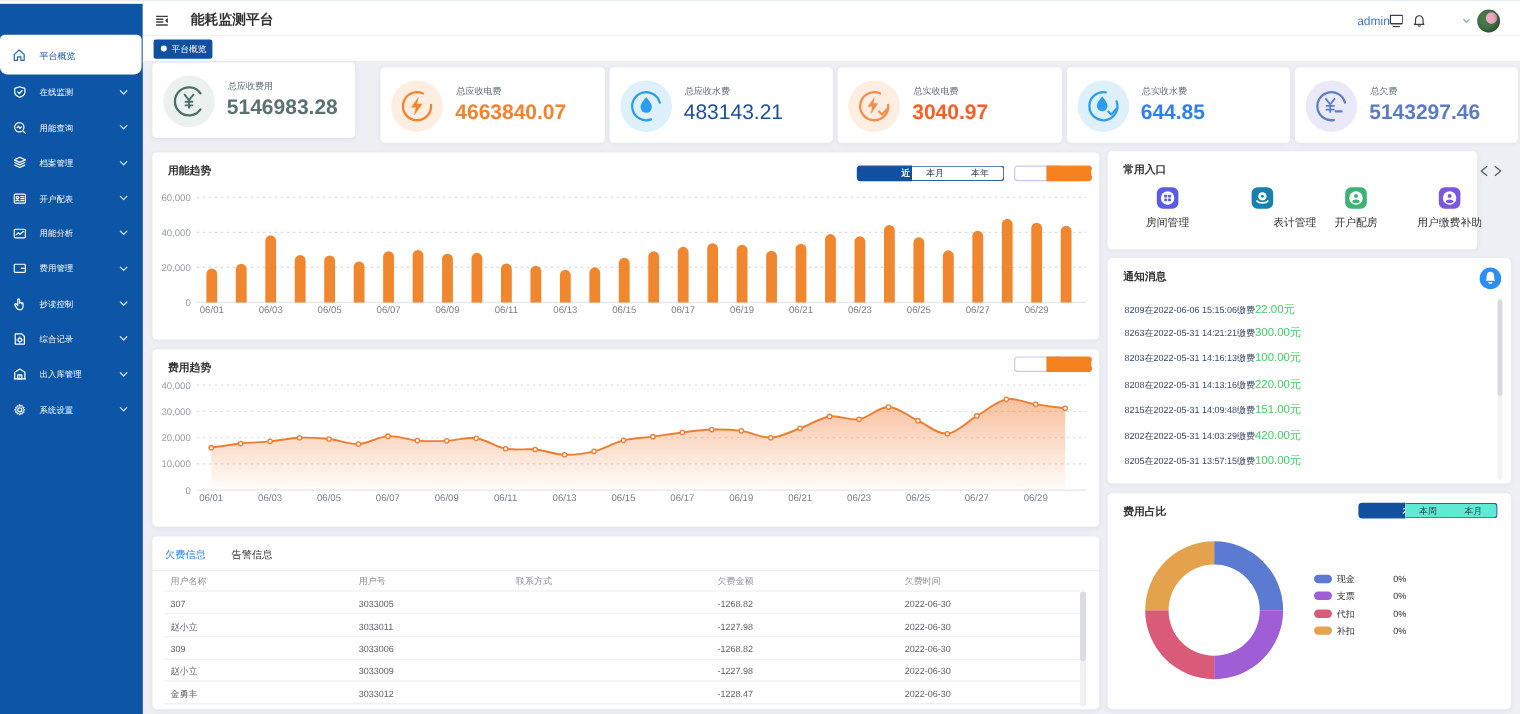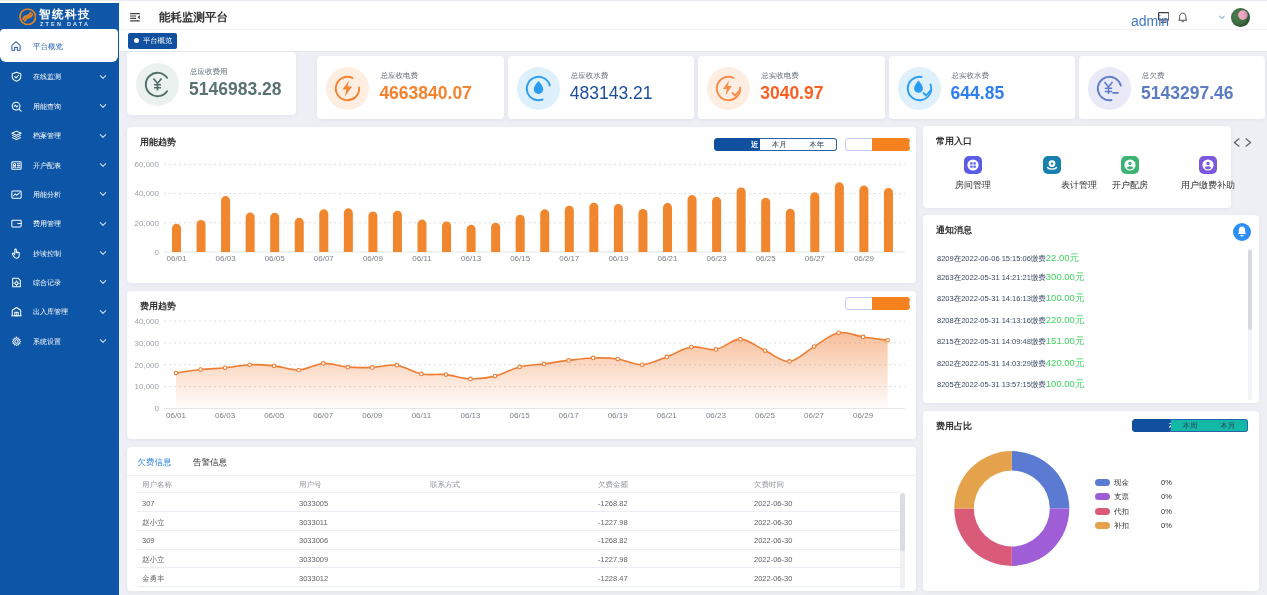--- a/index.html
+++ b/index.html
@@ -12,29 +12,20 @@
 .mitem span { color:#fff; font-size:7px; white-space:nowrap; }
 .btn { position:absolute; height:13px; line-height:12px; font-size:7.5px; text-align:center;padding-left:36px; }
 </style>
 </head>
 <body>
 
 <div style="position:absolute;left:0;top:0;width:1267px;height:3px;background:#fff;border-top:1px solid #e7eaf0;z-index:40"></div>
 
 <div style="position:absolute;left:0;top:3px;width:119px;height:592px;background:#0d55a6">
 
-  <div style="position:absolute;left:0;top:0;width:119px;height:25.5px;background:#1157a8">
-    <svg width="17.5" height="17.5" viewBox="0 0 36 36" style="position:absolute;left:18.6px;top:4.5px">
-      <circle cx="18" cy="18" r="16" fill="none" stroke="#e8861c" stroke-width="3.4"></circle>
-      <path d="M9 23 C9 14 20 20 24 10" fill="none" stroke="#e8861c" stroke-width="4" stroke-linecap="round"></path>
-      <path d="M12 26 C16 16 27 22 27 13" fill="none" stroke="#e8861c" stroke-width="4" stroke-linecap="round"></path>
-    </svg>
-    <div style="position:absolute;left:39px;top:4.5px;color:#fff;font-size:11.5px;font-weight:bold;letter-spacing:1.5px;line-height:12px;white-space:nowrap">智统科技</div>
-    <div style="position:absolute;left:40px;top:19px;color:#d8e4f2;font-size:5.5px;letter-spacing:2.2px;font-weight:bold;line-height:5.5px;white-space:nowrap">ZTEN DATA</div>
-  </div>
 
   <div style="position:absolute;left:0;top:25.5px;width:118px;height:33.5px;background:#fff;border-radius:4px 4px 6px 6px">
     <svg width="12" height="12" viewBox="0 0 14 14" style="position:absolute;left:10px;top:11px">
       <path d="M2.2 6.2 L7 2 L11.8 6.2 V12 H8.6 V8.6 H5.4 V12 H2.2 Z" fill="none" stroke="#2a62ab" stroke-width="1.2" stroke-linejoin="round"></path>
     </svg>
     <span style="position:absolute;left:33px;top:13px;color:#1a5cab;font-size:7.5px;white-space:nowrap">平台概览</span>
   </div>
   <div class="mitem" style="top:59.4px">
 <svg width="11" height="11" viewBox="0 0 13 13" stroke-width="1.2" stroke-linecap="round" stroke-linejoin="round" style="position:absolute;left:11px;top:9px">
         <path d="M6.5 1.5 L11.5 3.2 V7 C11.5 9.5 9.3 11 6.5 12 C3.7 11 1.5 9.5 1.5 7 V3.2 Z" fill="none" stroke="#fff"></path>
@@ -151,21 +142,21 @@
   </svg>
   <div style="position:absolute;left:40px;top:11px;font-size:11.5px;font-weight:bold;color:#303133;line-height:12px;white-space:nowrap">能耗监测平台</div>
   <svg width="11.5" height="11" viewBox="0 0 14 13" style="position:absolute;left:1038.5px;top:11.5px">
     <rect x="0.7" y="0.7" width="12.6" height="8.6" rx="1" fill="none" stroke="#3c3f44" stroke-width="1.5"></rect>
     <path d="M3.5 12.2 H10.5" stroke="#3c3f44" stroke-width="1.5"></path>
   </svg>
   <svg width="9.5" height="11" viewBox="0 0 12 13" style="position:absolute;left:1058.5px;top:11.5px">
     <path d="M6 1 C3.5 1 2 3 2 5.5 V8.5 L1 10 H11 L10 8.5 V5.5 C10 3 8.5 1 6 1 Z" fill="none" stroke="#3c3f44" stroke-width="1.2"></path>
     <path d="M4.7 11.2 C5 12.3 7 12.3 7.3 11.2" fill="none" stroke="#3c3f44" stroke-width="1.2"></path>
   </svg>
-  <div style="position:absolute;left:1012px;top:13px;font-size:14px;color:#4677c8">admin</div>
+  <div style="position:absolute;left:1012px;top:13px;font-size:10px;color:#4677c8">admin</div>
   <svg width="6" height="5" viewBox="0 0 8 6" style="position:absolute;left:1100px;top:15px">
     <path d="M1 1.2 L4 4.4 L7 1.2" fill="none" stroke="#8aa8d0" stroke-width="1.4" stroke-linecap="round"></path>
   </svg>
   <div style="position:absolute;left:1111.5px;top:7.5px;width:19px;height:19px;border-radius:50%;background:radial-gradient(circle at 63% 37%, #efa9c5 0 26%, #47774a 30% 100%);box-shadow:inset -2px -2px 4px rgba(20,40,20,0.5)"></div>
 </div>
 
 <div style="position:absolute;left:119px;top:29.5px;width:1148px;height:22.5px;background:#fff;border-bottom:1px solid #e4e7ed">
   <div style="position:absolute;left:9px;top:3.5px;height:15.5px;background:#11509e;border-radius:2px;display:flex;align-items:center;padding:0 5px 0 6px">
     <span style="width:5px;height:5px;border-radius:50%;background:#fff;margin-right:4px;flex:none"></span>
     <span style="color:#fff;font-size:7.3px;white-space:nowrap">平台概览</span>
@@ -460,21 +451,21 @@
 <div style="position:absolute;left:14px;top:141.5px;font-size:7.5px;color:#3a4a66;white-space:nowrap">8202在2022-05-31 14:03:29缴费<span style="font-size:9.5px;color:#3fd160">420.00元</span></div>
 <div style="position:absolute;left:14px;top:163.0px;font-size:7.5px;color:#3a4a66;white-space:nowrap">8205在2022-05-31 13:57:15缴费<span style="font-size:9.5px;color:#3fd160">100.00元</span></div>
   <div style="position:absolute;left:325px;top:33px;width:4px;height:152px;background:#f2f3f7;border-radius:2px">
     <div style="position:absolute;left:0;top:2px;width:4px;height:80px;background:#d6d9e0;border-radius:2px"></div>
   </div>
 </div>
 
 <div class="card" style="left:923px;top:411px;width:336px;height:180px">
   <div class="ctitle">费用占比</div>
   <div class="btn" style="left:209px;top:8px;width:38.7px;background:#11509e;color:#fff;border:1px solid #11509e;border-radius:3px 0 0 3px;font-weight:bold">本日</div>
-  <div class="btn" style="left:247.7px;top:8px;width:77.3px;background:#14b8a6;border:1px solid #2a62ab;border-left:none;border-radius:0 3px 3px 0">
+  <div class="btn" style="left:247.7px;top:8px;width:77.3px;background:#5eead4;border:1px solid #2a62ab;border-left:none;border-radius:0 3px 3px 0">
       <span style="position:absolute;left:0;top:0;width:38.6px;color:#30435c">本周</span>
       <span style="position:absolute;right:0;top:0;width:38.7px;color:#30435c">本月</span>
     </div>
   <svg width="336" height="180" viewBox="0 0 336 180" style="position:absolute;left:0;top:0">
       <path d="M88.80 40.00 A57.5 57.5 0 0 1 146.30 97.50 L126.80 97.50 A38.0 38.0 0 0 0 88.80 59.50 Z" fill="#5b7bd3"></path>
       <path d="M146.30 97.50 A57.5 57.5 0 0 1 88.80 155.00 L88.80 135.50 A38.0 38.0 0 0 0 126.80 97.50 Z" fill="#9f5dd6"></path>
       <path d="M88.80 155.00 A57.5 57.5 0 0 1 31.30 97.50 L50.80 97.50 A38.0 38.0 0 0 0 88.80 135.50 Z" fill="#da5b79"></path>
       <path d="M31.30 97.50 A57.5 57.5 0 0 1 88.80 40.00 L88.80 59.50 A38.0 38.0 0 0 0 50.80 97.50 Z" fill="#e5a24d"></path>
     </svg>
   <div style="position:absolute;left:172px;top:68.0px;width:15px;height:7px;border-radius:3.5px;background:#5b7bd3"></div>

